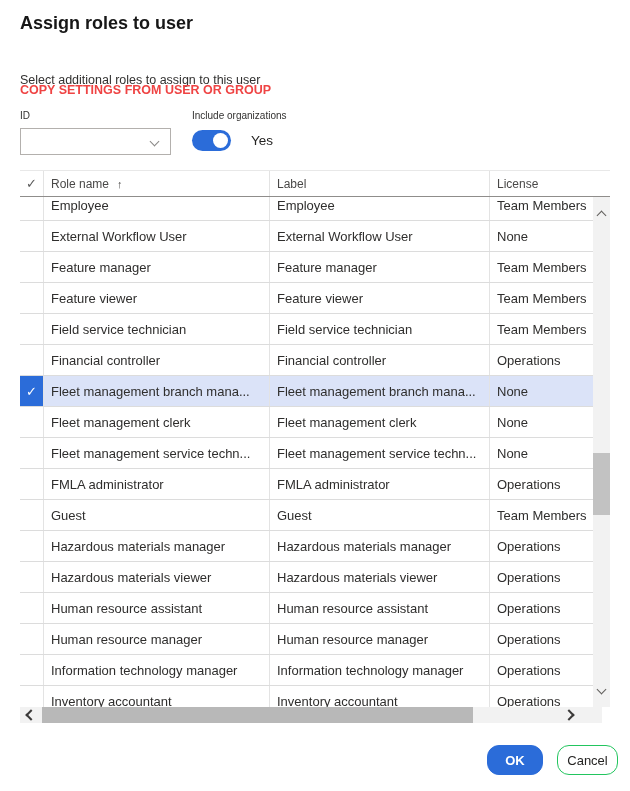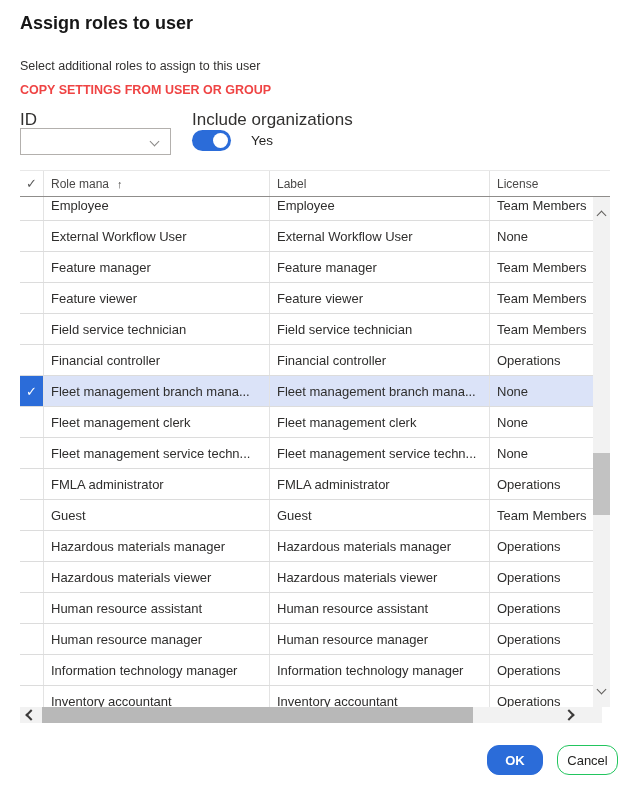--- a/index.html
+++ b/index.html
@@ -7,25 +7,25 @@
   body {
     font-family: "Liberation Sans", sans-serif;
     color: #252423;
     position: relative;
     overflow: hidden;
   }
   .abs { position: absolute; }
 
   
   .dlg-title   { left: 20px; top: 13px;  font-size: 18px; font-weight: 700; color: #171717; }
-  .dlg-sub     { left: 20px; top: 59px;  font-size: 12.5px; color: #323130; }
+  .dlg-sub     { left: 20px; top: 73px;  font-size: 12.5px; color: #323130; }
   .dlg-section { left: 20px; top: 83px;  font-size: 12.5px; font-weight: 700; color: #ef4444; }
 
   
-  .fld-label   { font-size: 17px; color: #323130; }
+  .fld-label   { font-size: 10px; color: #323130; }
   .id-label    { left: 20px; top: 110px; }
   .combobox {
     left: 20px; top: 128px; width: 151px; height: 27px;
     border: 1px solid #b3b0ad; background: #fff;
     display: flex; align-items: center; justify-content: flex-end;
   }
   .combobox input {
     position: absolute; left: 1px; top: 1px; bottom: 1px; width: 126px;
     border: none; outline: none; font-size: 13px; font-family: inherit;
   }
@@ -135,21 +135,21 @@
   </div>
   <span class="toggle-state">Yes</span>
 </div>
 
 <div class="abs grid">
   <div class="grid-header">
     <div class="cell c-check">
       <span class="hdr-check-glyph">✓</span>
     </div>
     <div class="cell c-role">
-      <span>Role mana</span>
+      <span>Role name</span>
       <span class="sort-arrow">↑</span>
     </div>
     <div class="cell c-label">
       <span>Label</span>
     </div>
     <div class="cell c-license">
       <span>License</span>
     </div>
   </div>
 

